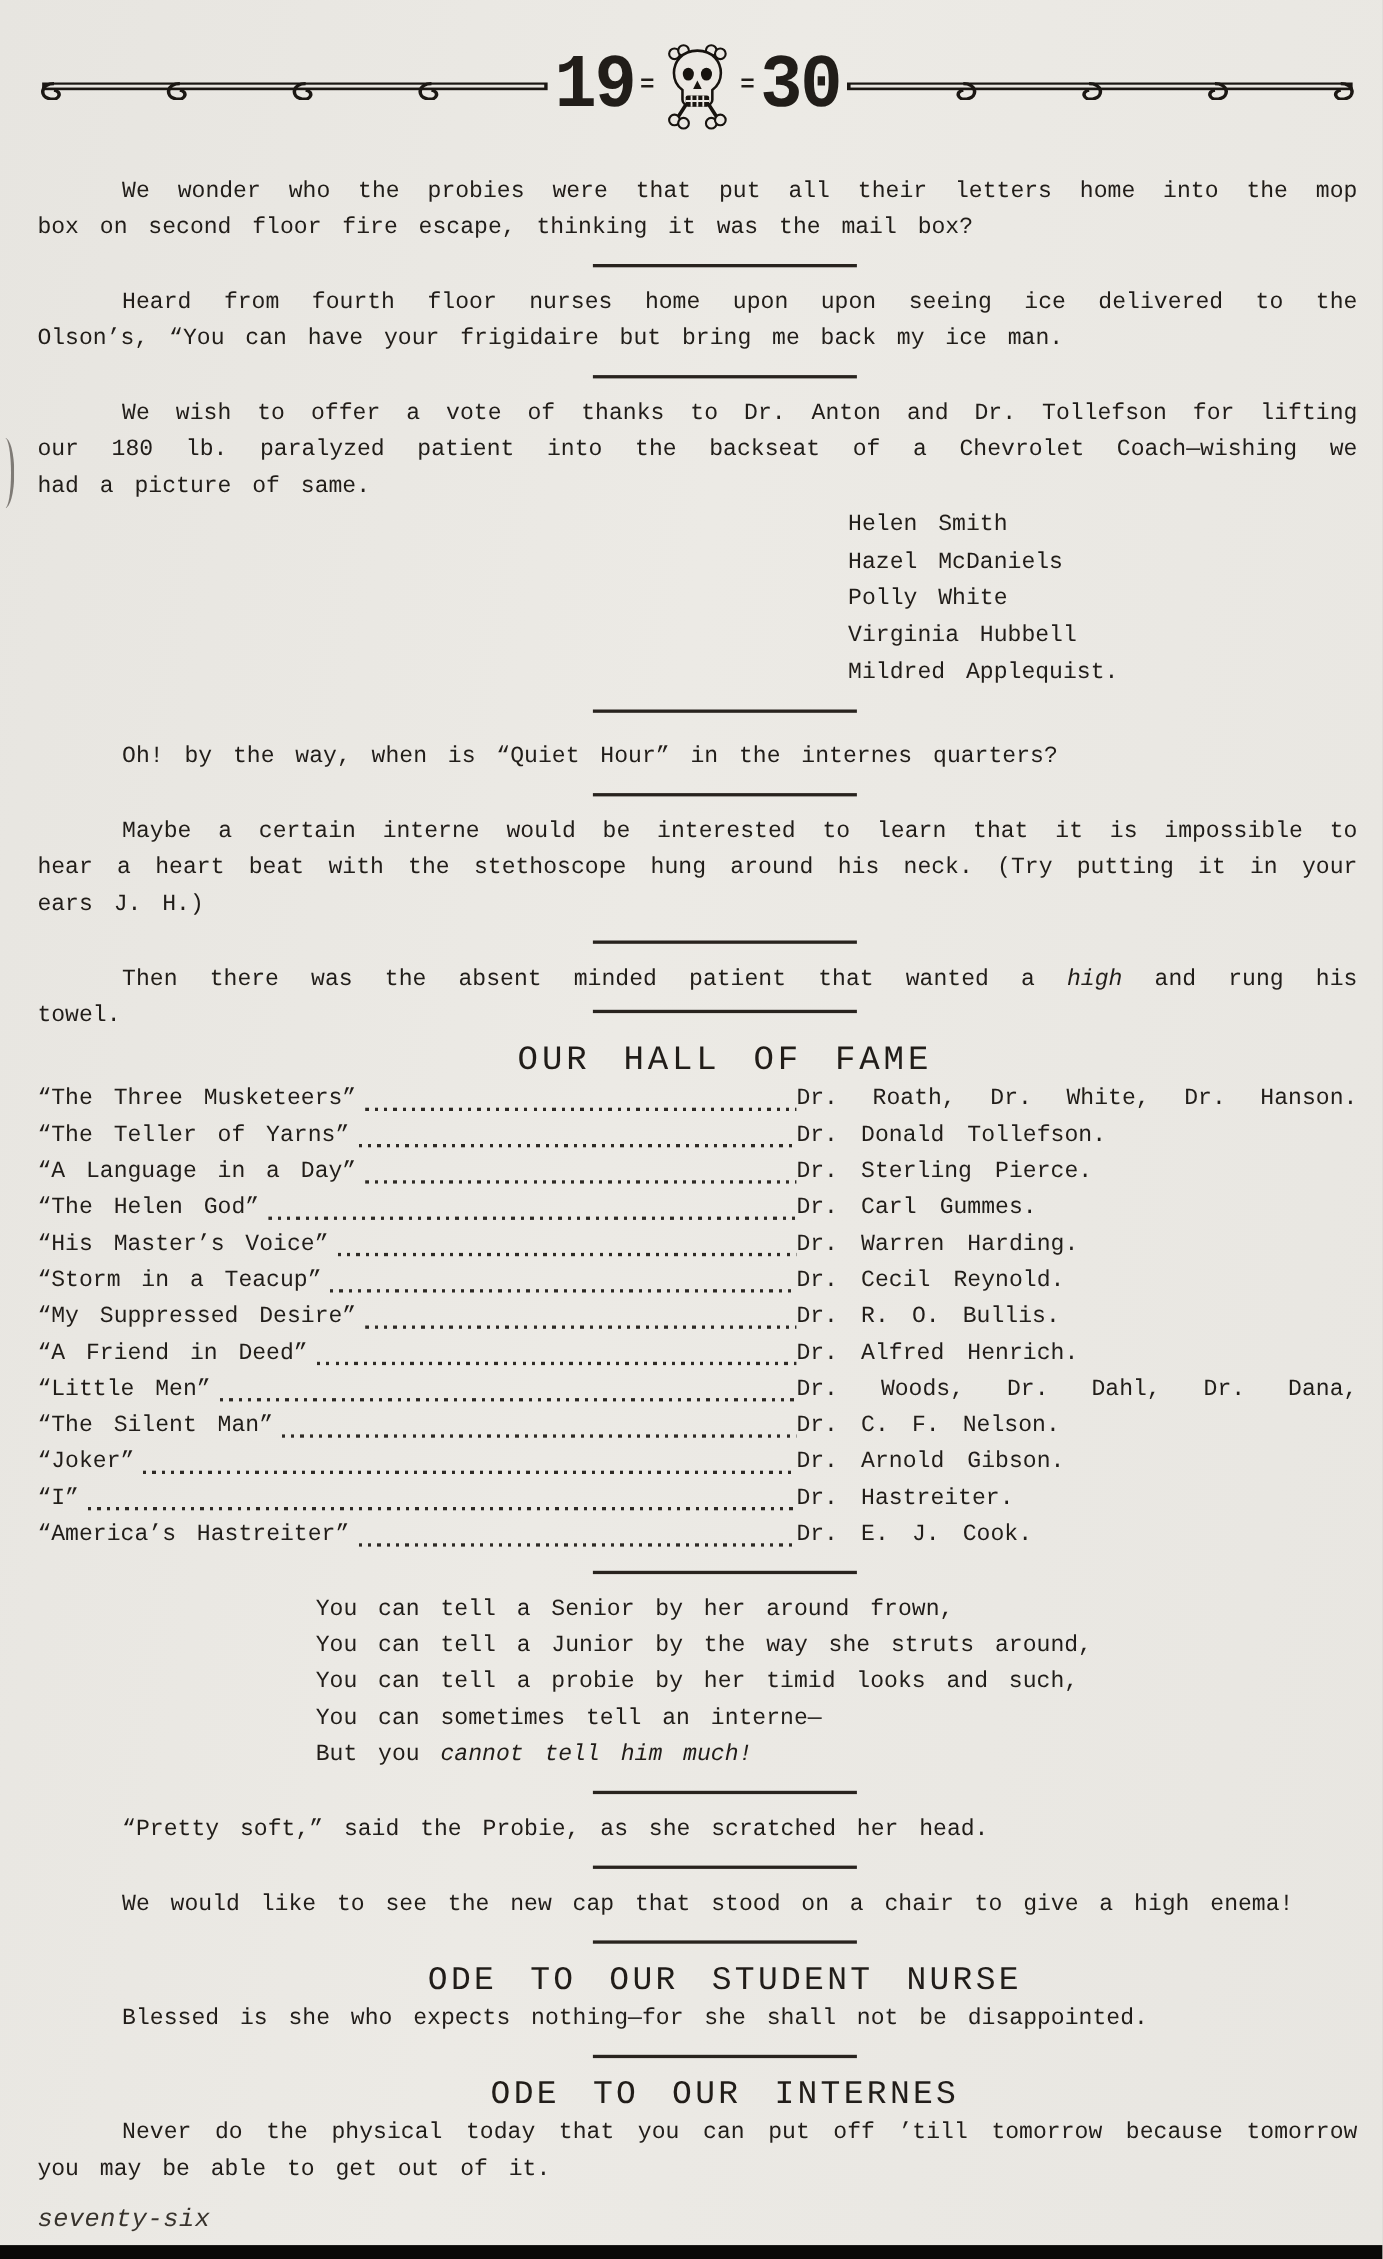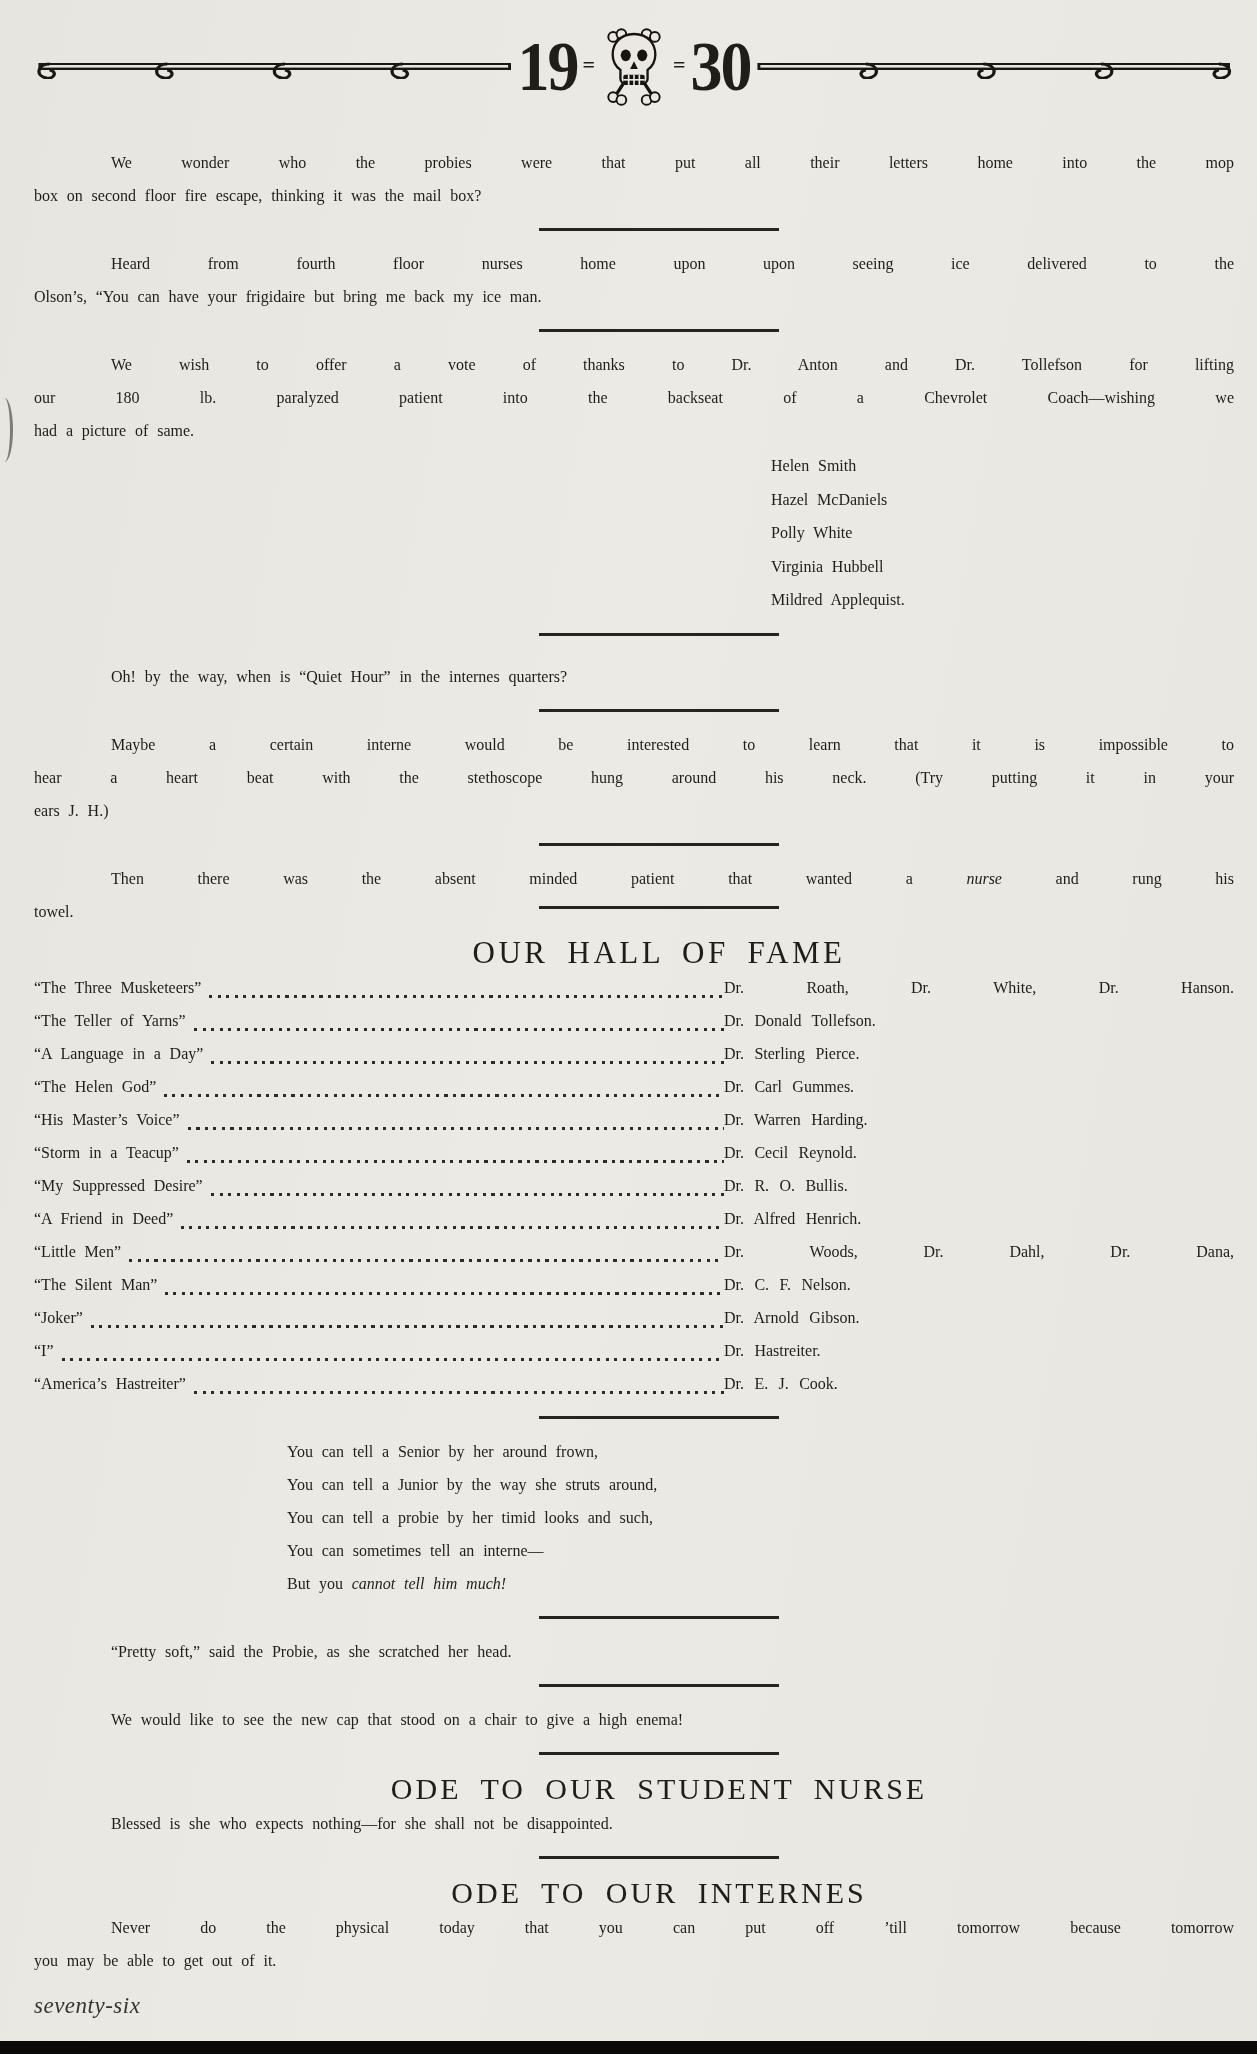--- a/index.html
+++ b/index.html
@@ -1,39 +1,39 @@
 <!DOCTYPE html>
 <html><head>
 <meta charset="utf-8">
 <style>
   html,body{margin:0;padding:0;background:#d8d6d2;}
   .page{
     position:relative;
     width:1257px;height:2054px;
     margin:0 auto;
     background:linear-gradient(100deg,#e7e5e0 0%,#eceae5 45%,#e8e6e1 100%);
-    font-family:Liberation Serif, serif;
+    font-family:Liberation Mono, monospace;
     color:#211d19;
     overflow:hidden;
     box-sizing:border-box;
-    padding:0 23px 0 34px;
+    padding:12px 23px 0 34px;
   }
   
   .header{display:flex;align-items:center;padding-top:24px;height:86px;}
   .orn{height:24px;flex:1 1 auto;min-width:0;}
   .orn-right{transform:scaleX(-1);}
   .year-group{display:flex;align-items:center;flex:0 0 auto;padding:0 6px;}
   .year{
     font-size:64px;font-weight:700;line-height:80px;
     letter-spacing:-2px;transform:scaleY(1.08);
   }
   .eq{font-size:22px;font-weight:700;margin:0 5px;position:relative;top:-2px;}
   .skull-svg{width:64px;height:80px;margin:0 2px;display:block;}
   
-  .block{font-size:16px;line-height:33px;word-spacing:0.3em;}
+  .block{font-size:21px;line-height:33px;word-spacing:0.3em;}
   .jpara > .pline{text-align-last:justify;}
   .jpara > .pline:last-child{text-align-last:auto;}
   .jpara > .pline:first-child{text-indent:77px;}
   .stretch{text-align-last:justify;}
   .indent{text-indent:77px;}
   .p1{margin-top:36px;}
   .divider{
     width:240px;border-top:3px solid #28231e;
     margin:16px auto;transform:translateX(25px);
   }
@@ -188,21 +188,21 @@
   <div class="block jpara">
 
   <div class="pline">Maybe a certain interne would be interested to learn that it is impossible to</div>
       <div class="pline">hear a heart beat with the stethoscope hung around his neck. (Try putting it in your</div>
       <div class="pline">ears J. H.)</div>
     </div>
 
   <div class="divider"></div>
 
   <div class="block">
-    <div class="stretch indent"><span>Then there was the absent minded patient that wanted a </span><span class="it">nurse</span><span> and rung his</span></div>
+    <div class="stretch indent"><span>Then there was the absent minded patient that wanted a </span><span class="it">high</span><span> and rung his</span></div>
     <div class="towel-row">
       <span>towel.</span>
       <div class="divider towel-divider"></div>
     </div>
   </div>
 
   <div class="fame-heading">OUR HALL OF FAME</div>
 
   <div class="block">
 

